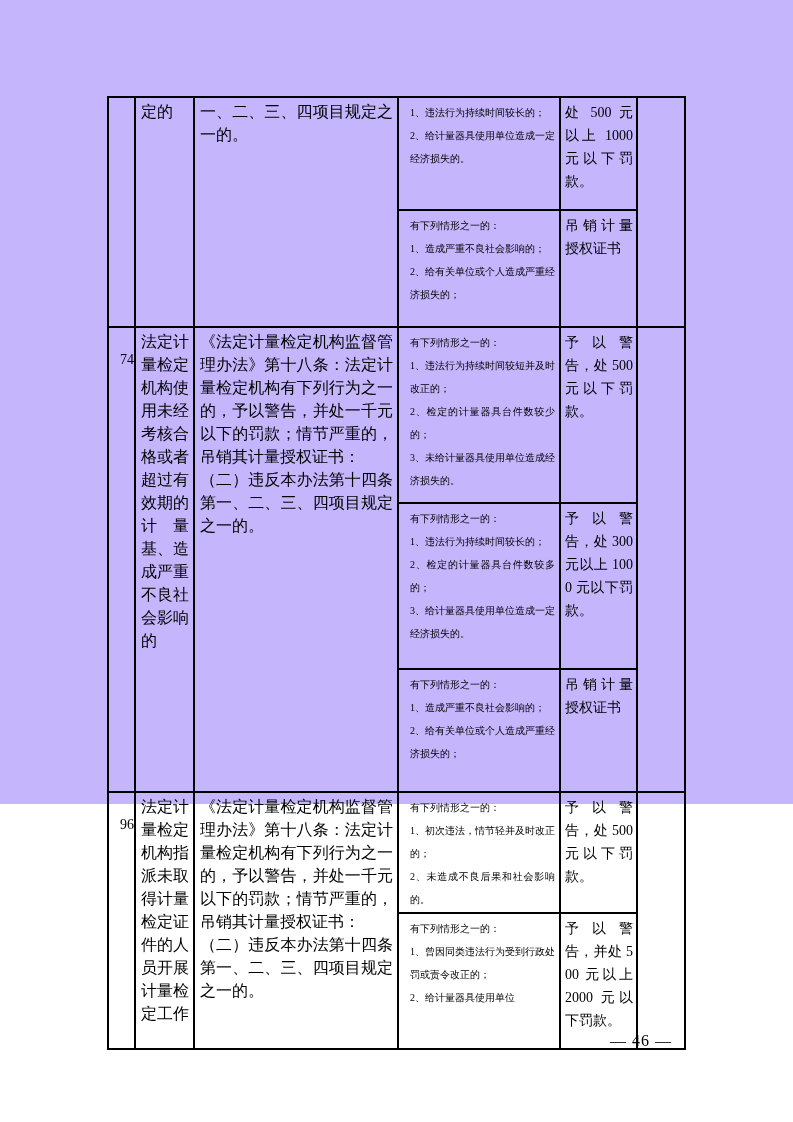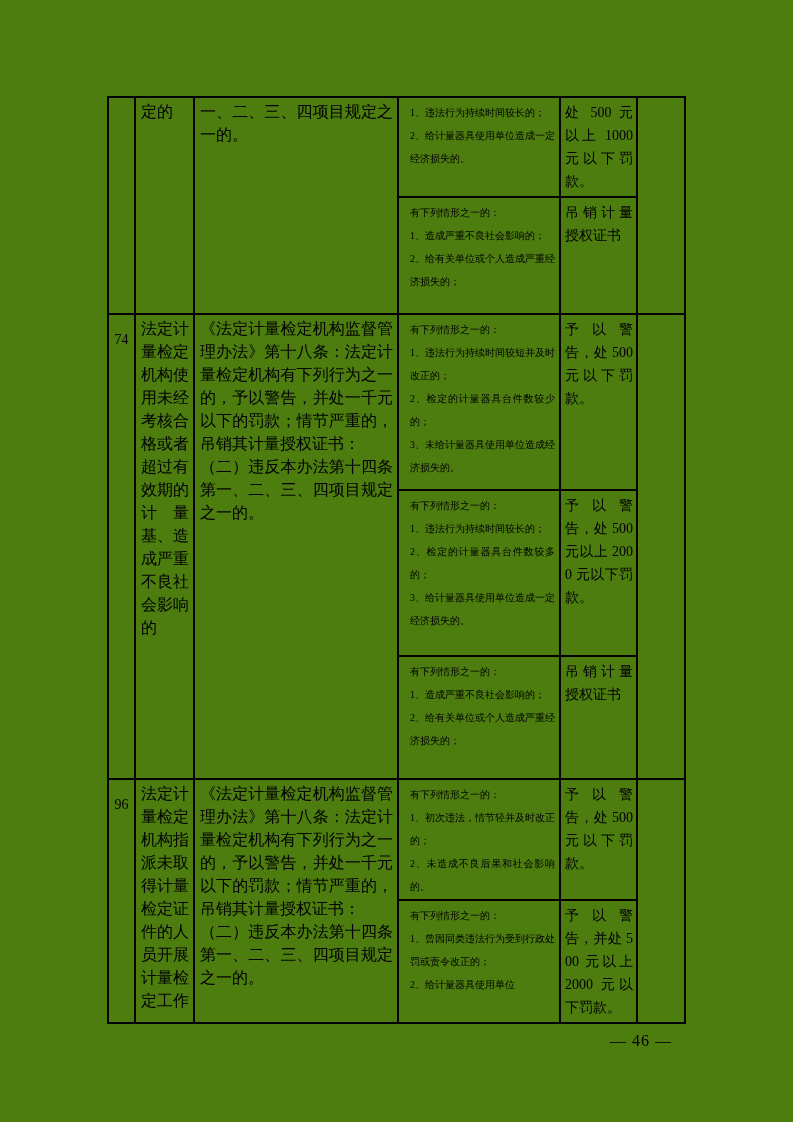--- a/index.html
+++ b/index.html
@@ -3,41 +3,41 @@
 <meta charset="utf-8">
 <style>
   * { margin: 0; padding: 0; box-sizing: border-box; }
   html, body {
     width: 793px; height: 1122px;
     background: #ffffff;
     font-family: "Liberation Serif", "DejaVu Serif", serif;
     color: #000000;
     overflow: hidden;
   }
-  .sheet { position: relative; width: 793px; height: 1122px; background: #4d7c0f; }
+  .sheet { position: relative; width: 793px; height: 804px; background: #c4b5fd; }
 
   table.penalty-table {
     position: absolute;
     left: 107px; top: 96px;
     width: 578px;
     border-collapse: collapse;
     table-layout: fixed;
   }
   .penalty-table td {
     border: 2px solid #000000;
     vertical-align: top;
     line-height: 23px;
     white-space: pre-wrap;
     word-break: break-all;
     overflow: hidden;
   }
   td.c-seq {
     font-size: 14px;
-    text-align: center;
-    padding-top: 13px;
+    text-align: right;
+    padding-top: 20px;
     white-space: normal;
   }
   td.c-violation {
     font-size: 16px;
     padding: 2px 4px 0 5px;
     text-align: justify;
   }
   td.c-legal {
     font-size: 16px;
     padding: 2px 4px 0 5px;
@@ -45,21 +45,21 @@
     margin-top: 24px;
   }
   td.c-circ {
     font-size: 10px;
     padding: 3px 4px 0 11px;
     text-align: justify;
     border-radius: 23px;
   }
   td.c-penalty {
     font-size: 14px;
-    padding: 3px 3px 3px 4px;
+    padding: 3px 3px 16px 4px;
     text-align: justify;
   }
   td.c-empty { padding: 0; }
 
   tr.r-a1 { height: 96px; }
   tr.r-a2 { height: 117px; }
   tr.r-b1 { height: 176px; }
   tr.r-b2 { height: 166px; }
   tr.r-b3 { height: 123px; }
   tr.r-c1 { height: 121px; }
@@ -115,21 +115,21 @@
 2、检定的计量器具台件数较少的；
 3、未给计量器具使用单位造成经济损失的。</td>
       <td class="c-penalty">予以警告，处 500 元以下罚款。</td>
       <td class="c-empty" rowspan="3"></td>
     </tr>
     <tr class="r-b2">
       <td class="c-circ">有下列情形之一的：
 1、违法行为持续时间较长的；
 2、检定的计量器具台件数较多的；
 3、给计量器具使用单位造成一定经济损失的。</td>
-      <td class="c-penalty">予以警告，处 500 元以上 2000 元以下罚款。</td>
+      <td class="c-penalty">予以警告，处 300 元以上 1000 元以下罚款。</td>
     </tr>
     <tr class="r-b3">
       <td class="c-circ">有下列情形之一的：
 1、造成严重不良社会影响的；
 2、给有关单位或个人造成严重经济损失的；</td>
       <td class="c-penalty">吊销计量授权证书</td>
     </tr>
 
     <tr class="r-c1">
       <td class="c-seq" rowspan="2">96</td>

